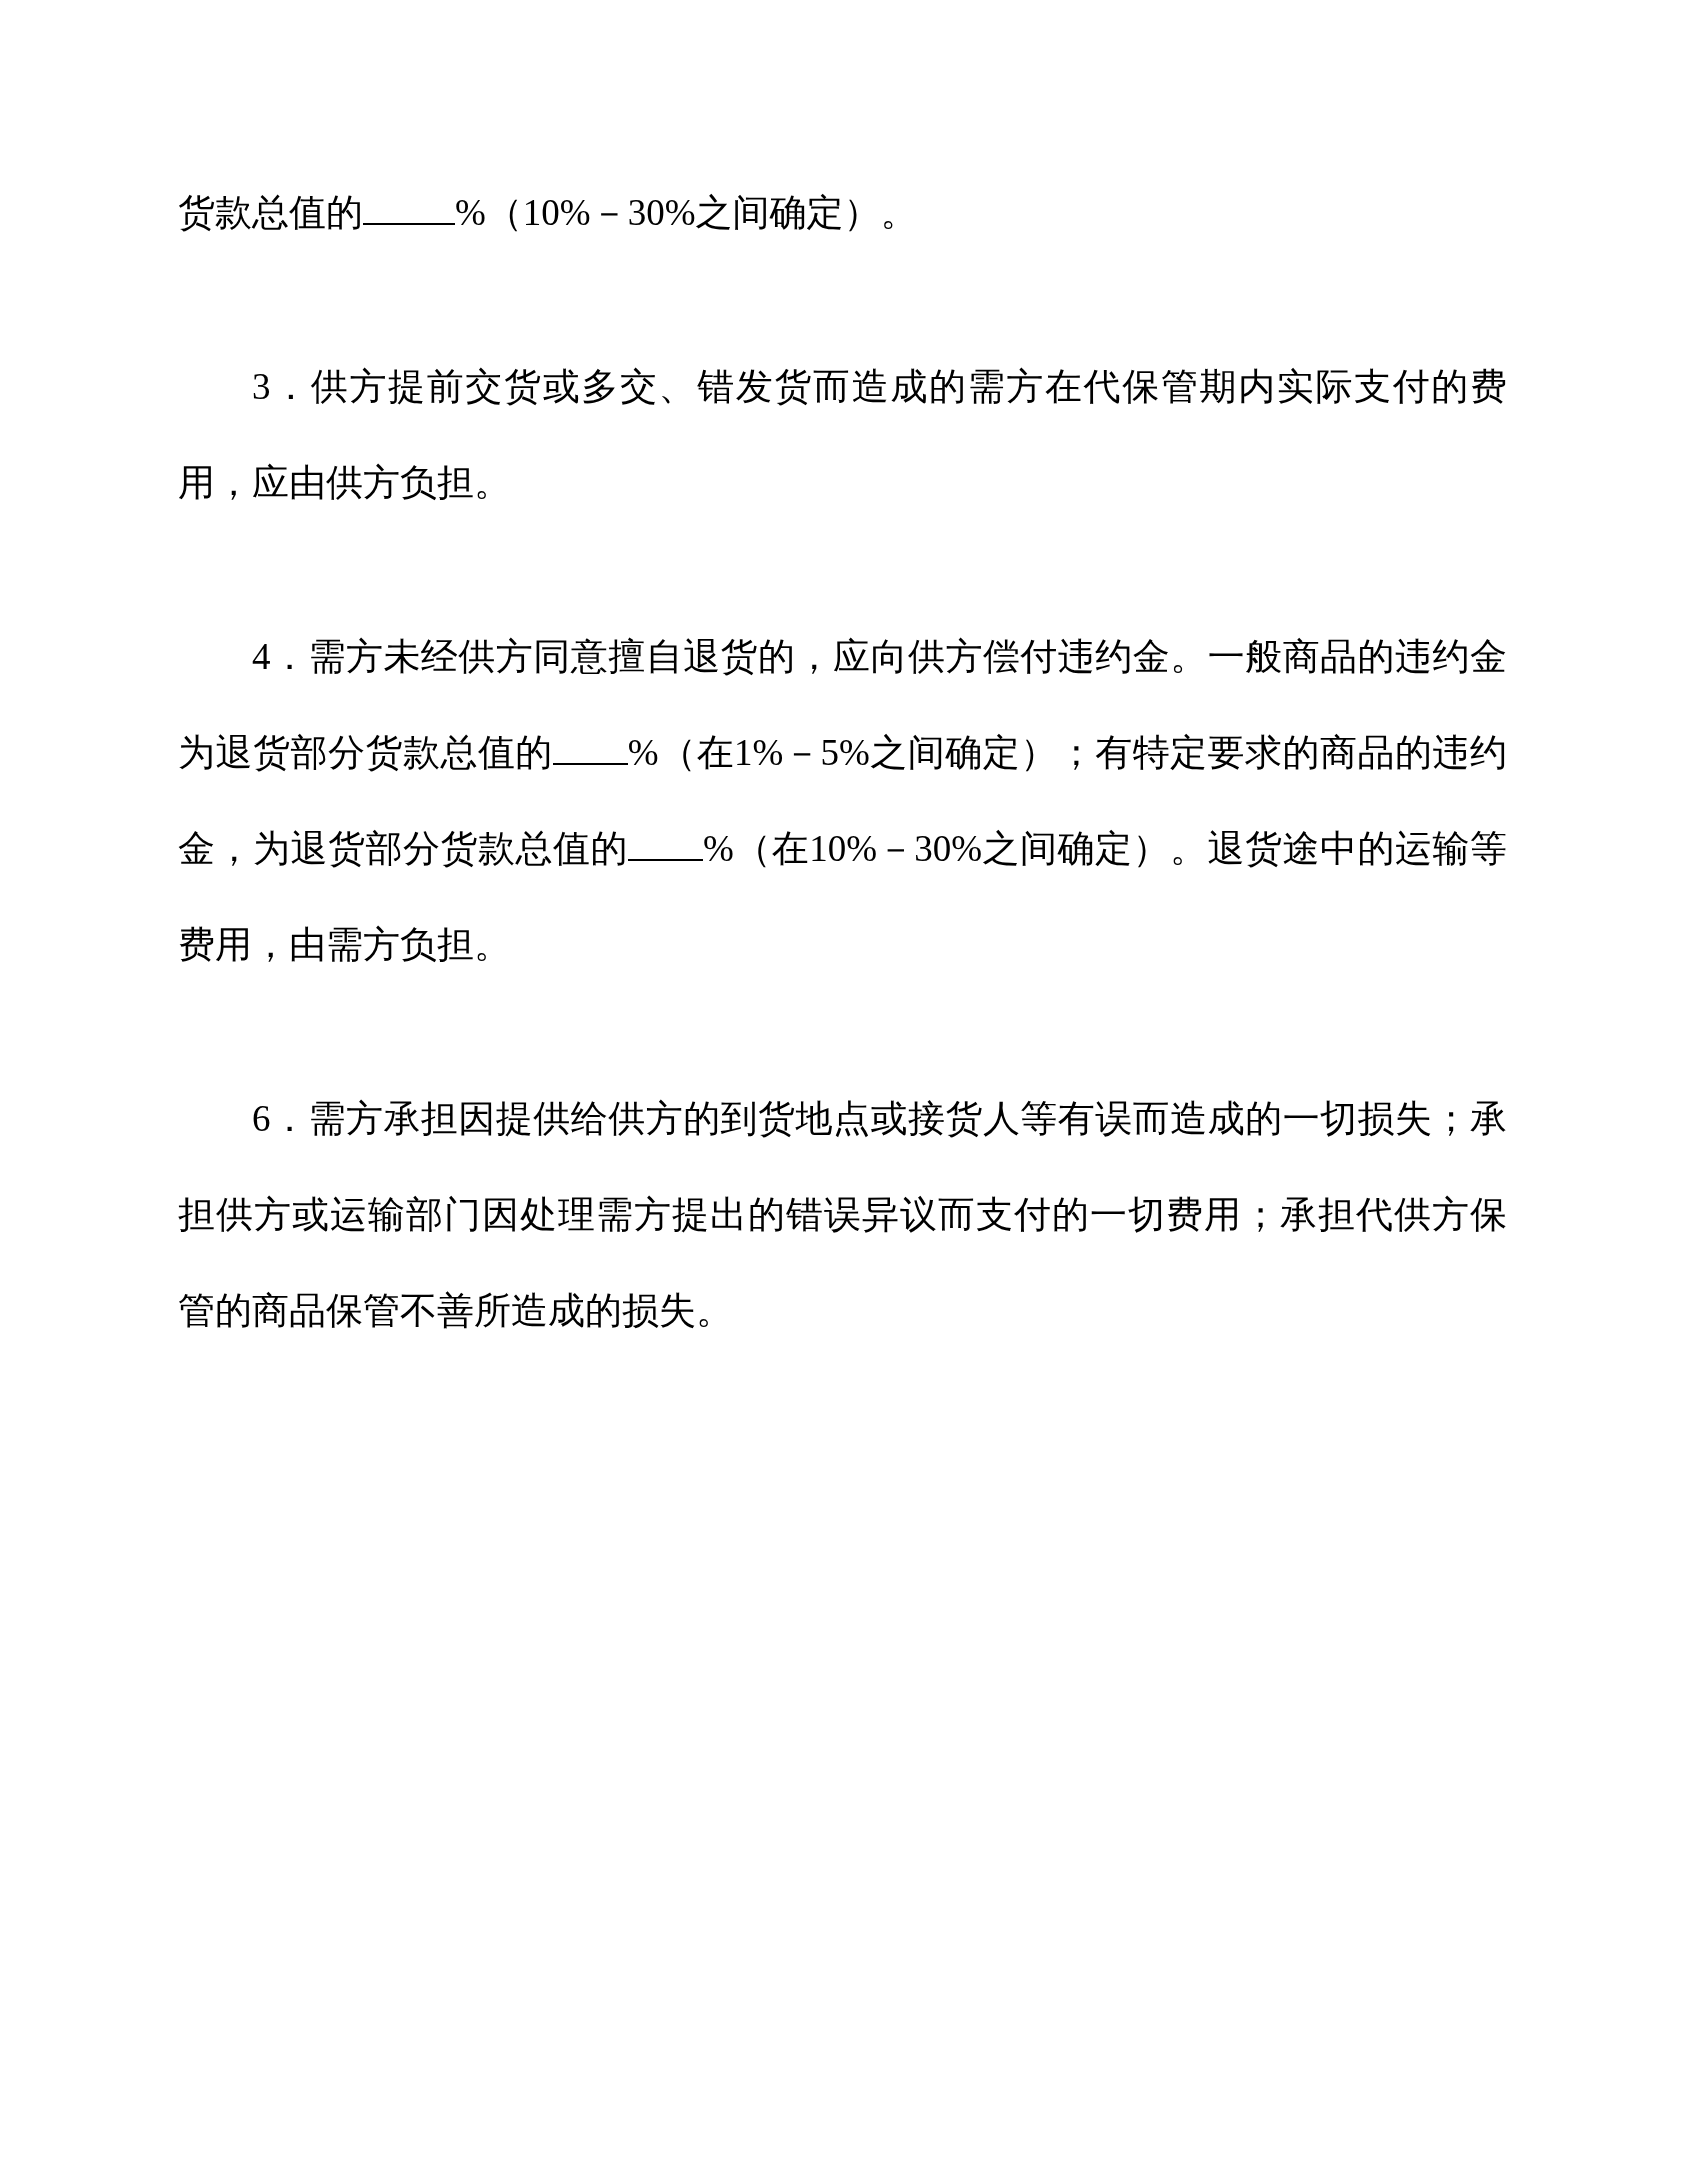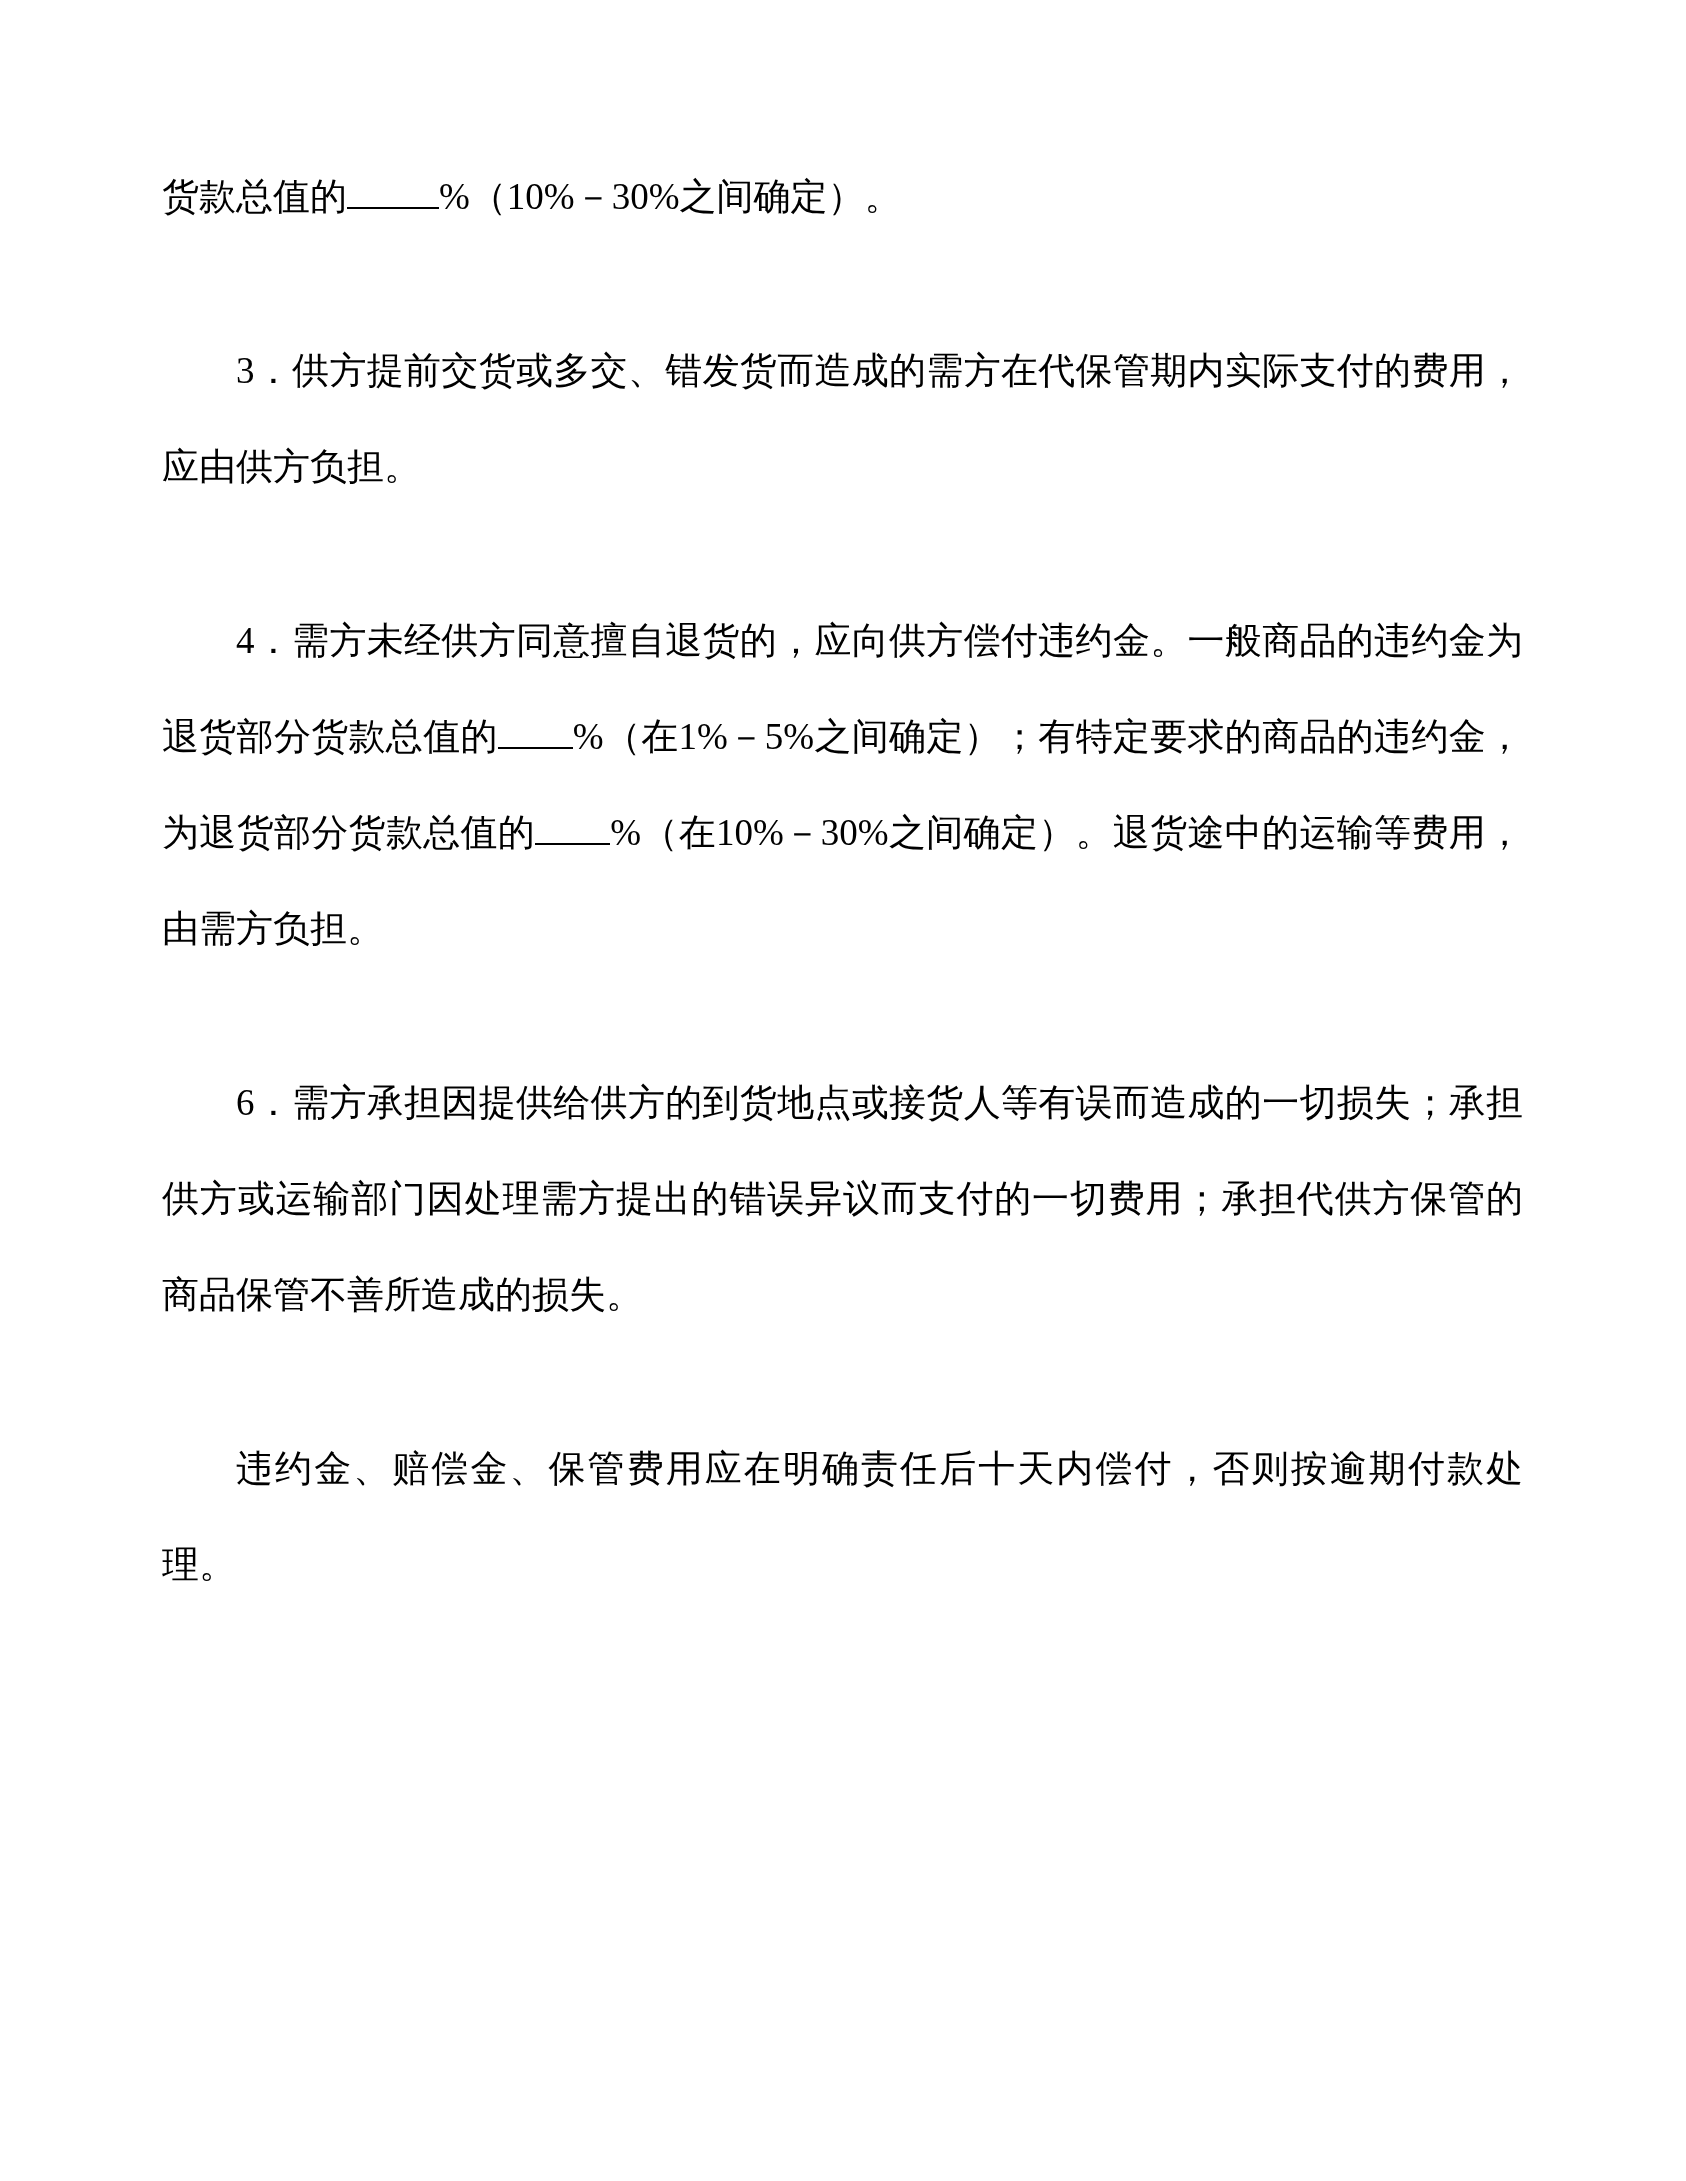--- a/index.html
+++ b/index.html
@@ -19,21 +19,21 @@
     box-sizing: border-box;
     width: 100%;
     height: 100%;
     padding: 149px 163px 0 162px;
     color: #000000;
     font-family: "Liberation Serif", "DejaVu Serif", serif;
     font-size: 37px;
     line-height: 96px;
   }
   p.para {
-    margin: 0;
+    margin: 16px;
     text-align: justify;
     text-justify: inter-ideograph;
     word-break: break-all;
   }
   p.para + p.para {
     margin-top: 78px;
   }
   p.para.indent {
     text-indent: 2em;
   }
@@ -45,16 +45,15 @@
 </style>
 </head>
 <body>
 
 <div class="page">
   <div class="doc">
       <p class="para"><span class="run">货款总值的</span><span class="blank" style="width: 92px;"></span><span class="run">%（10%－30%之间确定）。</span></p>
       <p class="para indent"><span class="run">3．供方提前交货或多交、错发货而造成的需方在代保管期内实际支付的费用，应由供方负担。</span></p>
       <p class="para indent"><span class="run">4．需方未经供方同意擅自退货的，应向供方偿付违约金。一般商品的违约金为退货部分货款总值的</span><span class="blank" style="width: 75px;"></span><span class="run">%（在1%－5%之间确定）；有特定要求的商品的违约金，为退货部分货款总值的</span><span class="blank" style="width: 75px;"></span><span class="run">%（在10%－30%之间确定）。退货途中的运输等费用，由需方负担。</span></p>
       <p class="para indent"><span class="run">6．需方承担因提供给供方的到货地点或接货人等有误而造成的一切损失；承担供方或运输部门因处理需方提出的错误异议而支付的一切费用；承担代供方保管的商品保管不善所造成的损失。</span></p>
-      <p class="para indent"><span class="run">违约金、赔偿金、保管费用应在明确责任后十天内偿付，否则按逾期付款处理。</span></p>
     </div>
 </div>
 
 
 </body></html>

